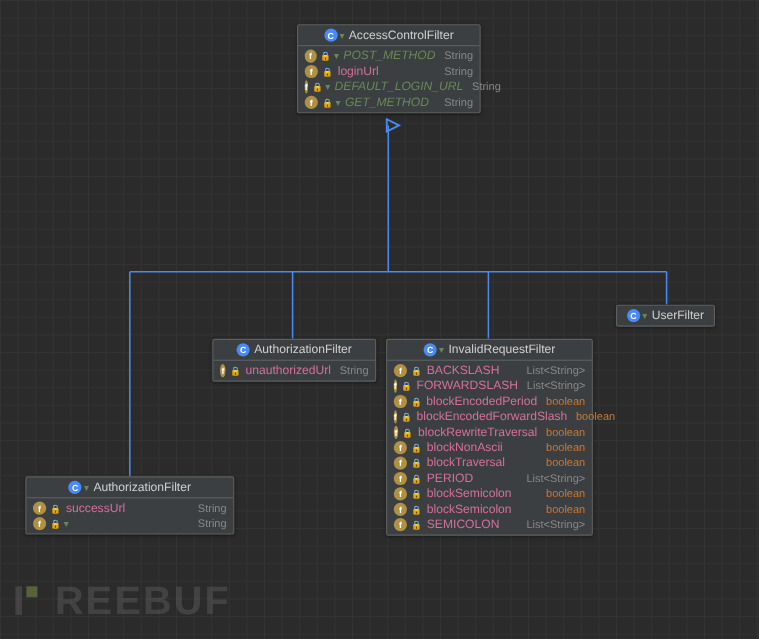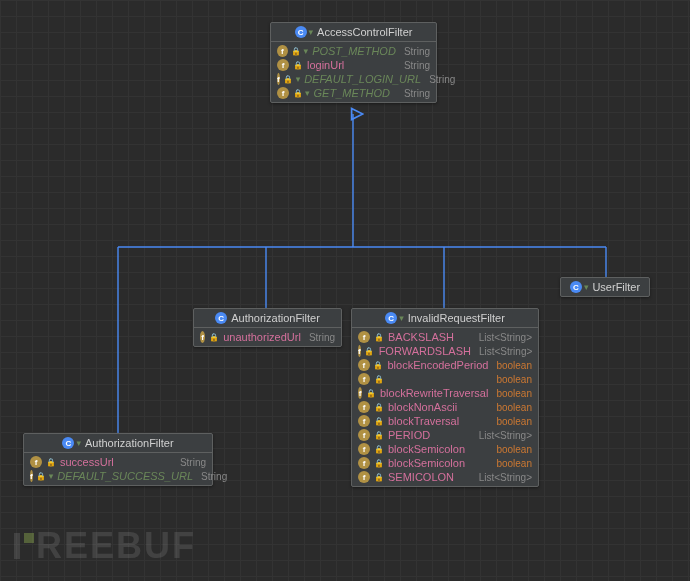--- a/index.html
+++ b/index.html
@@ -59,21 +59,21 @@
     left: 14px;
     bottom: 14px;
     font-family: Arial, sans-serif;
     font-size: 36px;
     font-weight: 900;
     letter-spacing: 2px;
     color: rgba(200,200,200,0.15);
     user-select: none;
     display:flex;
     align-items:center;
-    gap:0;
+    gap:14px;
   }
   .watermark .f-slot { display:inline-block; width:22px; height:30px; position:relative; }
   .watermark .f-slot::before { content:""; position:absolute; left:0; top:2px; width:6px; height:26px; background:rgba(200,200,200,0.15); }
   .watermark .f-slot::after { content:""; position:absolute; left:10px; top:2px; width:10px; height:10px; background:rgba(164,201,85,0.35); }
 </style>
 </head>
 <body>
 
 <svg class="connectors">
   <defs>
@@ -173,20 +173,21 @@
       <div class="row">
         <span class="ic ic-field">f</span>
         <span class="ic-lock">🔒</span>
         <span class="fname pink">blockEncodedPeriod</span>
         <span class="spacer"></span>
         <span class="ftype bool">boolean</span>
       </div>
       <div class="row">
         <span class="ic ic-field">f</span>
         <span class="ic-lock">🔒</span>
+        <span class="fname pink">blockEncodedForwardSlash</span>
         <span class="spacer"></span>
         <span class="ftype bool">boolean</span>
       </div>
       <div class="row">
         <span class="ic ic-field">f</span>
         <span class="ic-lock">🔒</span>
         <span class="fname pink">blockRewriteTraversal</span>
         <span class="spacer"></span>
         <span class="ftype bool">boolean</span>
       </div>
@@ -254,21 +255,20 @@
         <span class="ic ic-field">f</span>
         <span class="ic-lock">🔒</span>
         <span class="fname pink">successUrl</span>
         <span class="spacer"></span>
         <span class="ftype">String</span>
       </div>
       <div class="row">
         <span class="ic ic-field">f</span>
         <span class="ic-lock">🔒</span>
         <span class="arrow-ic">▾</span>
-        <span class="fname green">DEFAULT_SUCCESS_URL</span>
         <span class="spacer"></span>
         <span class="ftype">String</span>
       </div>
     </div>
 </div>
 
 <div class="watermark">
   <span class="f-slot"></span>
   <span>REEBUF</span>
 </div>

